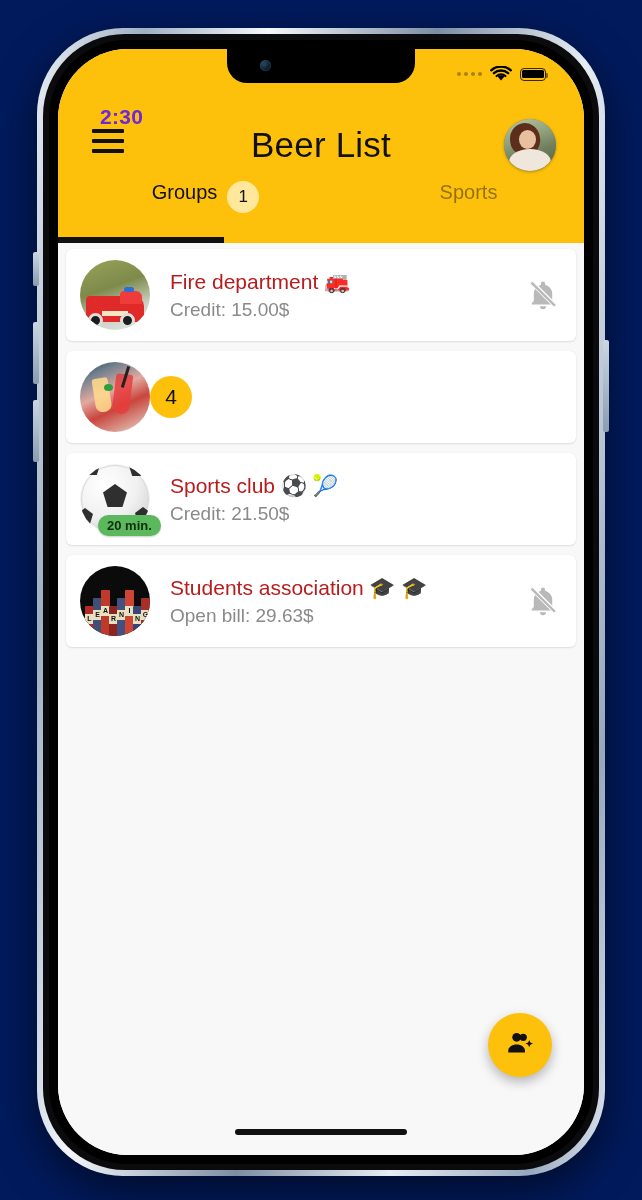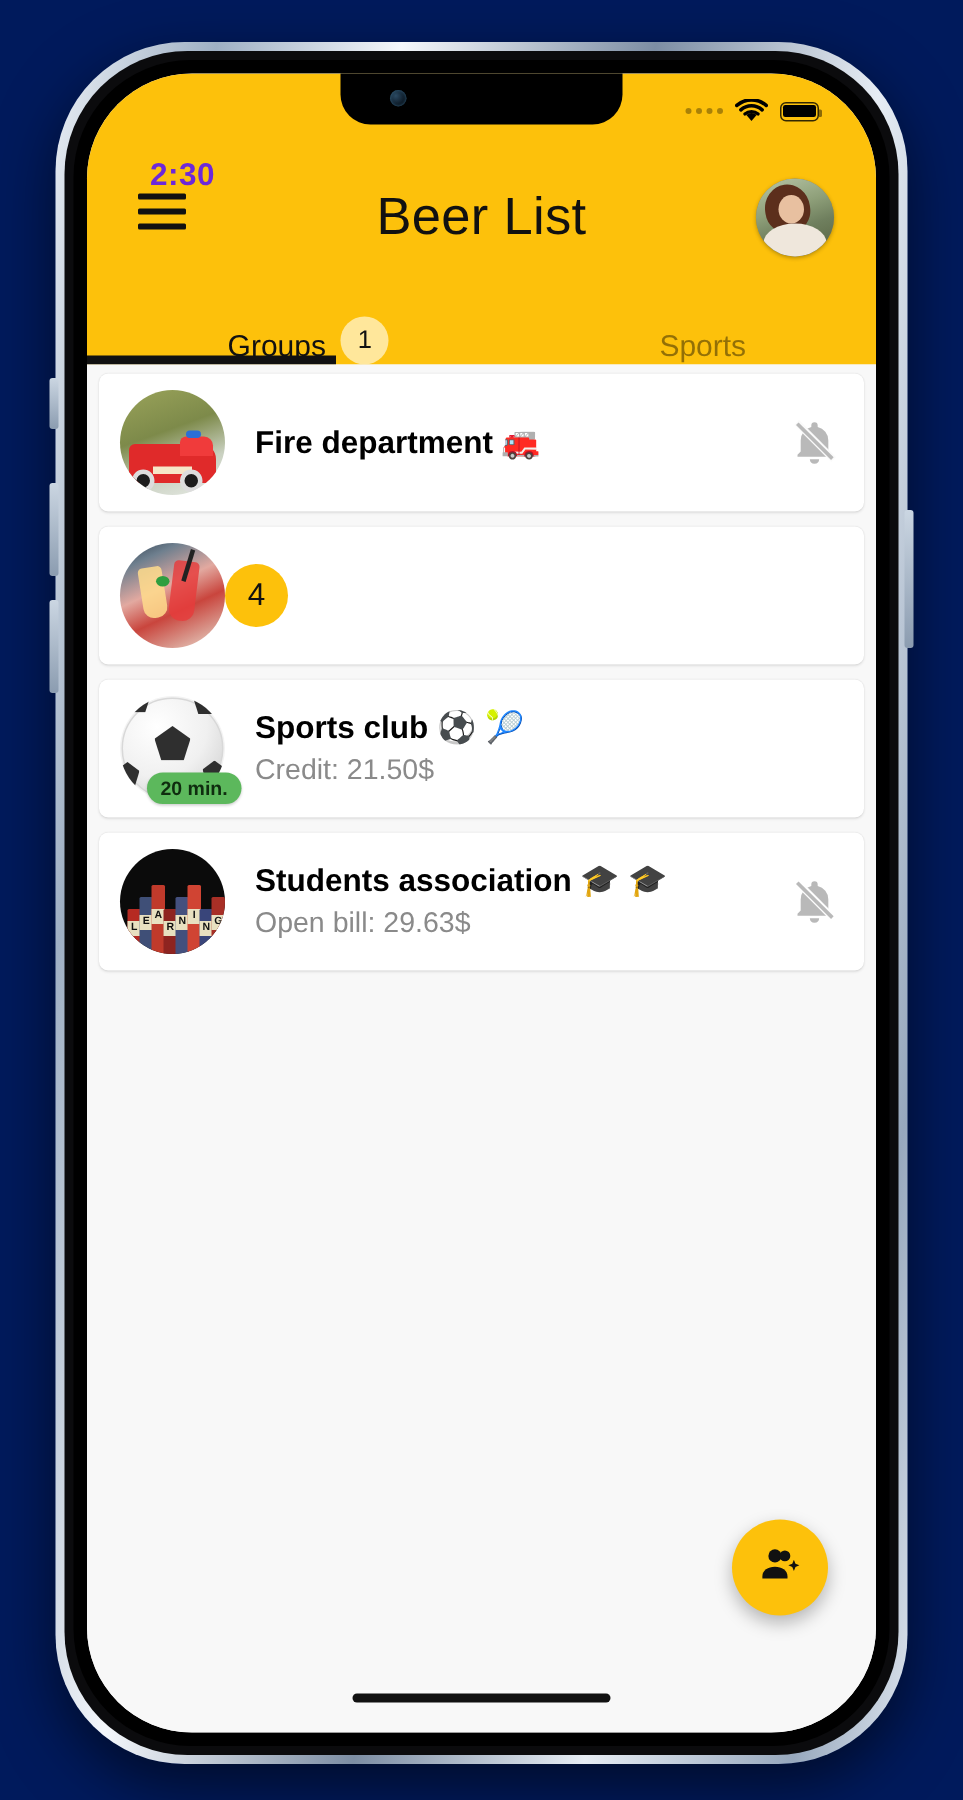--- a/index.html
+++ b/index.html
@@ -94,21 +94,21 @@
     background:linear-gradient(160deg,#b9c7a8 0%,#8fa07a 38%,#6f7f5e 62%,#55603f 100%); }
   .avatar .hair{ position:absolute; left:6px; top:4px; width:30px; height:32px;
     border-radius:50% 50% 45% 45%; background:#5c2f1c; transform:rotate(-8deg); }
   .avatar .face{ position:absolute; left:15px; top:11px; width:17px; height:19px;
     border-radius:50%; background:#e8c0a0; }
   .avatar .dress{ position:absolute; left:5px; bottom:-4px; width:42px; height:26px;
     border-radius:50% 50% 0 0; background:#efe7dc; }
 
   
   .tabs{ position:absolute; left:0; bottom:0; width:100%; height:62px; display:flex; }
-  .tab{ flex:1; display:flex; align-items:flex-end; justify-content:center; gap:10px;
+  .tab{ flex:1; display:flex; align-items:flex-start; justify-content:center; gap:10px;
         position:relative; cursor:pointer;margin-left:32px; }
   .tab .lbl{ font-size:20px; color:rgba(0,0,0,.42); }
   .tab.active .lbl{ color:#111; }
   .tab .count{
     min-width:32px; height:32px; border-radius:50%; background:#FFE79B;
     display:flex; align-items:center; justify-content:center;
     font-size:17px; color:#111;
   }
   .tab-underline{
     position:absolute; left:0; bottom:0; width:166px; height:6px; background:#111;
@@ -119,21 +119,21 @@
          padding:6px 8px 0 8px; }
   .card{
     position:relative; background:#FFFFFF; border-radius:6px;
     height:92px; margin-bottom:10px; display:flex; align-items:center;
     padding:0 16px 0 14px; box-shadow:0 1px 2px rgba(0,0,0,.10), 0 0 1px rgba(0,0,0,.08);
     cursor:pointer;
   }
   .thumb{ position:relative; width:70px; height:70px; border-radius:50%; overflow:visible; flex:0 0 70px; }
   .thumb-img{ position:absolute; inset:0; border-radius:50%; overflow:hidden; }
   .card-text{ margin-left:20px; flex:1; min-width:0; }
-  .card-title{ font-size:21px; color:#000000; white-space:nowrap;font-weight:bold; }
+  .card-title{ font-size:21px; color:#b91c1c; white-space:nowrap; }
   .card-sub{ font-size:19px; color:#8a8a8a; margin-top:5px; }
   .bell{ flex:0 0 auto; width:34px; height:34px; opacity:.55; }
   .num-badge{
     flex:0 0 auto; width:42px; height:42px; border-radius:50%; background:#FDC10B;
     display:flex; align-items:center; justify-content:center;
     font-size:21px; color:#111;
   }
   .time-badge{
     position:absolute; left:18px; bottom:-2px; background:#5CB85C; color:#0f2d0f;
     font-size:13px; font-weight:700; padding:3px 9px; border-radius:11px;
@@ -273,20 +273,21 @@
             <div class="truck"></div>
               <div class="cab"></div>
               <div class="light"></div>
             <div class="stripe"></div>
               <div class="w1"></div>
               <div class="w2"></div>
           </div>
         </div>
         <div class="card-text">
           <div class="card-title">Fire department 🚒</div>
+          <div class="card-sub">Credit: 15.00$</div>
         </div>
         <div class="bell">
           <svg width="34" height="34" viewBox="0 0 24 24">
             <path d="M12 22a2.2 2.2 0 0 0 2.2-2.1H9.8A2.2 2.2 0 0 0 12 22Z" fill="#808080"></path>
             <path d="M18.5 16.2V11a6.5 6.5 0 0 0-5-6.3V4a1.5 1.5 0 0 0-3 0v.7A6.5 6.5 0 0 0 5.5 11v5.2L4 17.8v.9h16v-.9Z" fill="#808080"></path>
             <path d="M3.6 2.6 21 20" stroke="#f7f7f7" stroke-width="3.2"></path>
             <path d="M3.9 3.2 20.4 19.6" stroke="#808080" stroke-width="1.7"></path>
           </svg>
         </div>
       </div>

